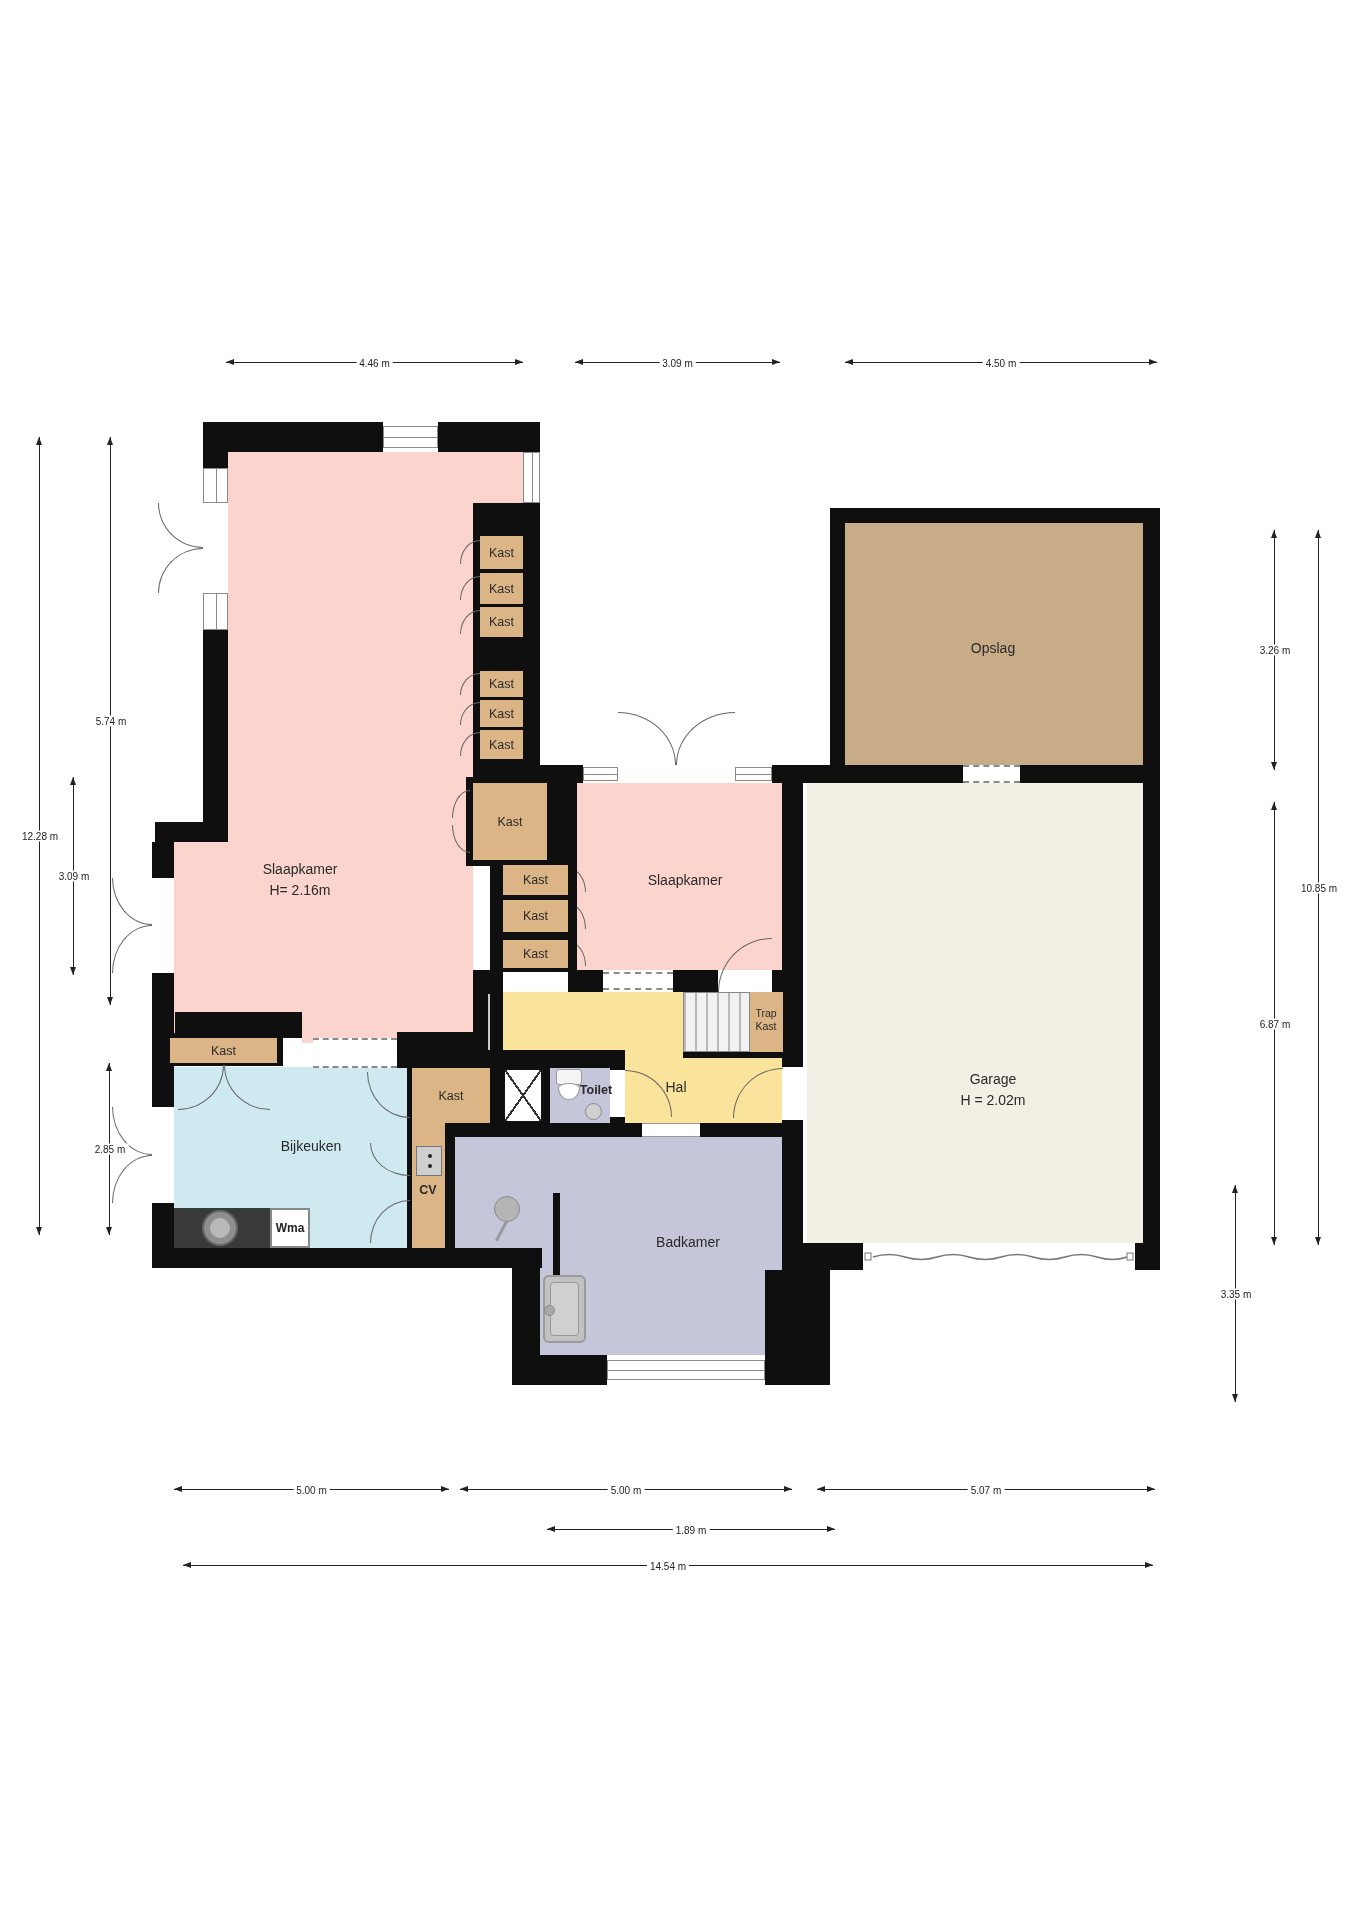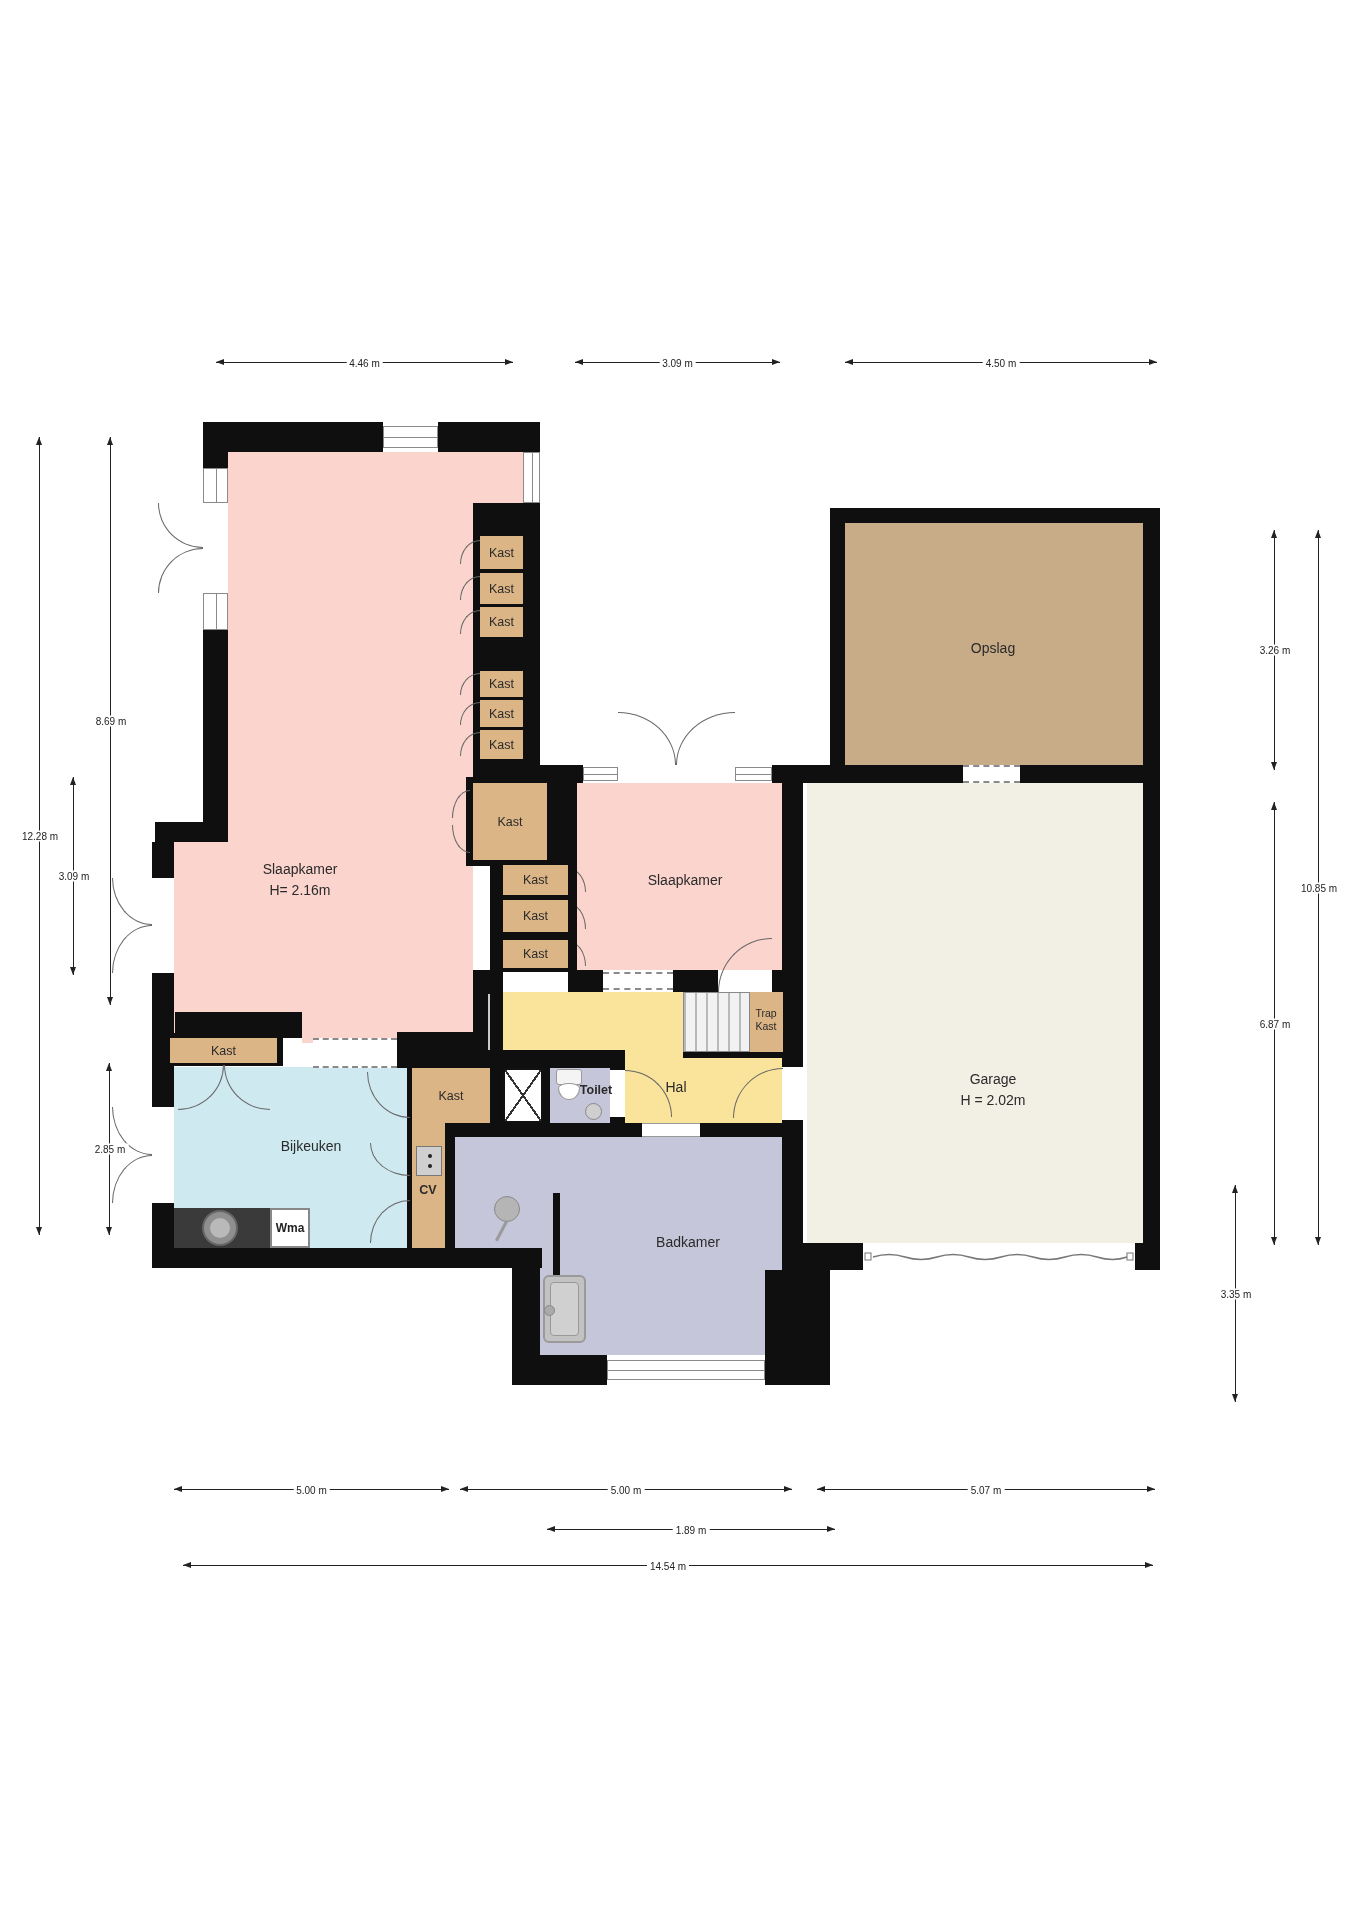--- a/index.html
+++ b/index.html
@@ -284,35 +284,35 @@
   <div class="lbl" style="left:688px;top:1242px;">
     <div>Badkamer</div>
   </div>
   <div class="lbl" style="left:311px;top:1146px;">
     <div>Bijkeuken</div>
   </div>
   <div class="lbl lbl-s" style="left:428px;top:1190px;">
     <div>CV</div>
   </div>
 
-  <div class="dim-h" style="left:216px;top:362px;width:297px;">
+  <div class="dim-h" style="left:226px;top:362px;width:297px;">
     <span class="dlab">4.46 m</span>
   </div>
   <div class="dim-h" style="left:575px;top:362px;width:205px;">
     <span class="dlab">3.09 m</span>
   </div>
   <div class="dim-h" style="left:845px;top:362px;width:312px;">
     <span class="dlab">4.50 m</span>
   </div>
 
   <div class="dim-v" style="left:39px;top:437px;height:798px;">
     <span class="dlab">12.28 m</span>
   </div>
   <div class="dim-v" style="left:110px;top:437px;height:568px;">
-    <span class="dlab">8.69 m</span>
+    <span class="dlab">5.74 m</span>
   </div>
   <div class="dim-v" style="left:73px;top:777px;height:198px;">
     <span class="dlab">3.09 m</span>
   </div>
   <div class="dim-v" style="left:109px;top:1063px;height:172px;">
     <span class="dlab">2.85 m</span>
   </div>
 
   <div class="dim-v" style="left:1274px;top:530px;height:240px;">
     <span class="dlab">3.26 m</span>

